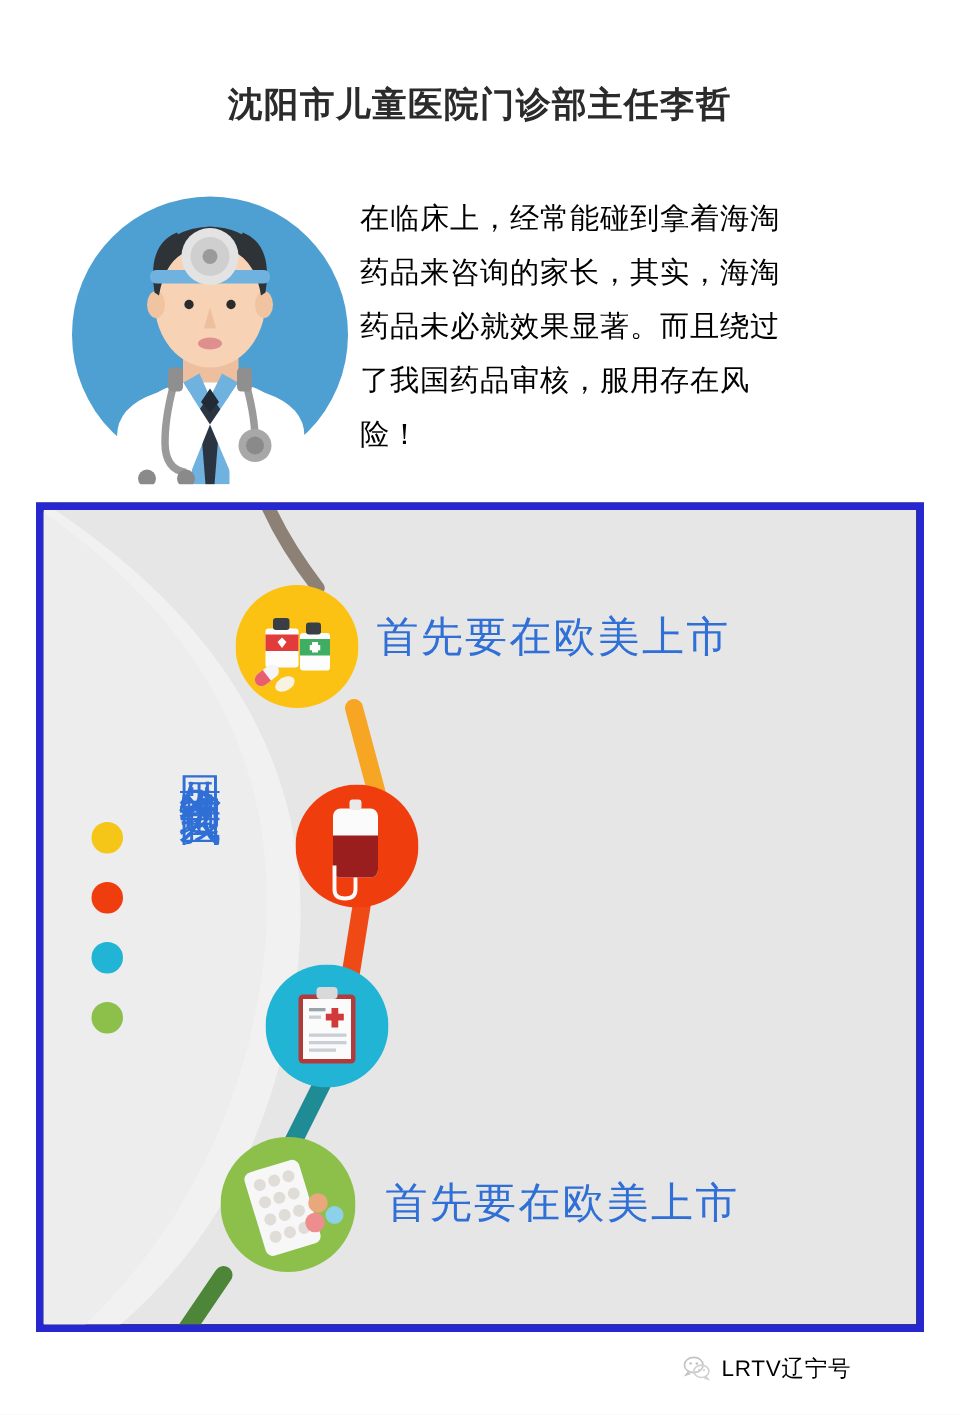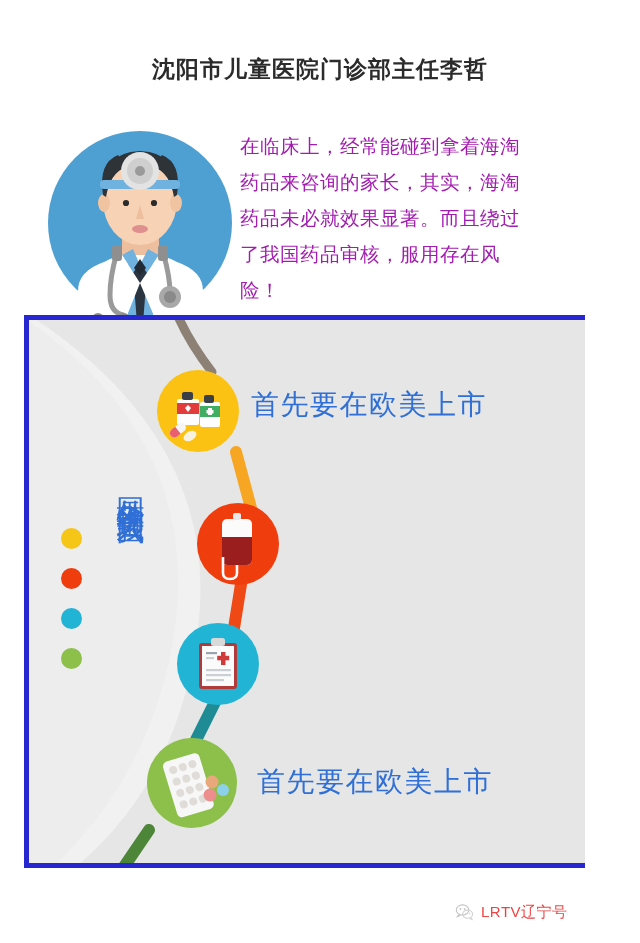--- a/index.html
+++ b/index.html
@@ -5,21 +5,21 @@
   html, body {
     margin: 0;
     padding: 0;
     background: #ffffff;
   }
   body {
     font-family: "Liberation Sans", "DejaVu Sans", sans-serif;
   }
   #page {
     position: relative;
-    width: 585px;
+    width: 640px;
     height: 943px;
     background: #ffffff;
     overflow: hidden;
   }
 
   
   #title {
     position: absolute;
     left: 0;
     top: 56px;
@@ -47,35 +47,36 @@
   }
 
   
   #quote {
     position: absolute;
     left: 240px;
     top: 128px;
     width: 290px;
     font-size: 19.5px;
     line-height: 36px;
-    color: #a21caf;
+    color: #000000;
     letter-spacing: 0.5px;
   }
 
   
   #panel {
     position: absolute;
     left: 24px;
-    top: 315px;
+    top: 335px;
     width: 592px;
     height: 553px;
     box-sizing: border-box;
     border: 5px solid #2727d2;
     background: #0f172a;
     overflow: hidden;
+    font-family: Liberation Mono, monospace;
   }
   #panel-bg {
     position: absolute;
     inset: 0;
   }
 
   
   #vert-label {
     position: absolute;
     left: 78px;
@@ -119,21 +120,21 @@
   }
 
   
   #watermark {
     position: absolute;
     left: 455px;
     top: 903px;
     display: flex;
     align-items: center;
     gap: 7px;
-    color: #ef4444;
+    color: #000000;
     font-size: 15px;
     letter-spacing: 0.5px;
   }
   #wm-icon {
     width: 19px;
     height: 19px;
   }
 </style>
 </head>
 <body>

